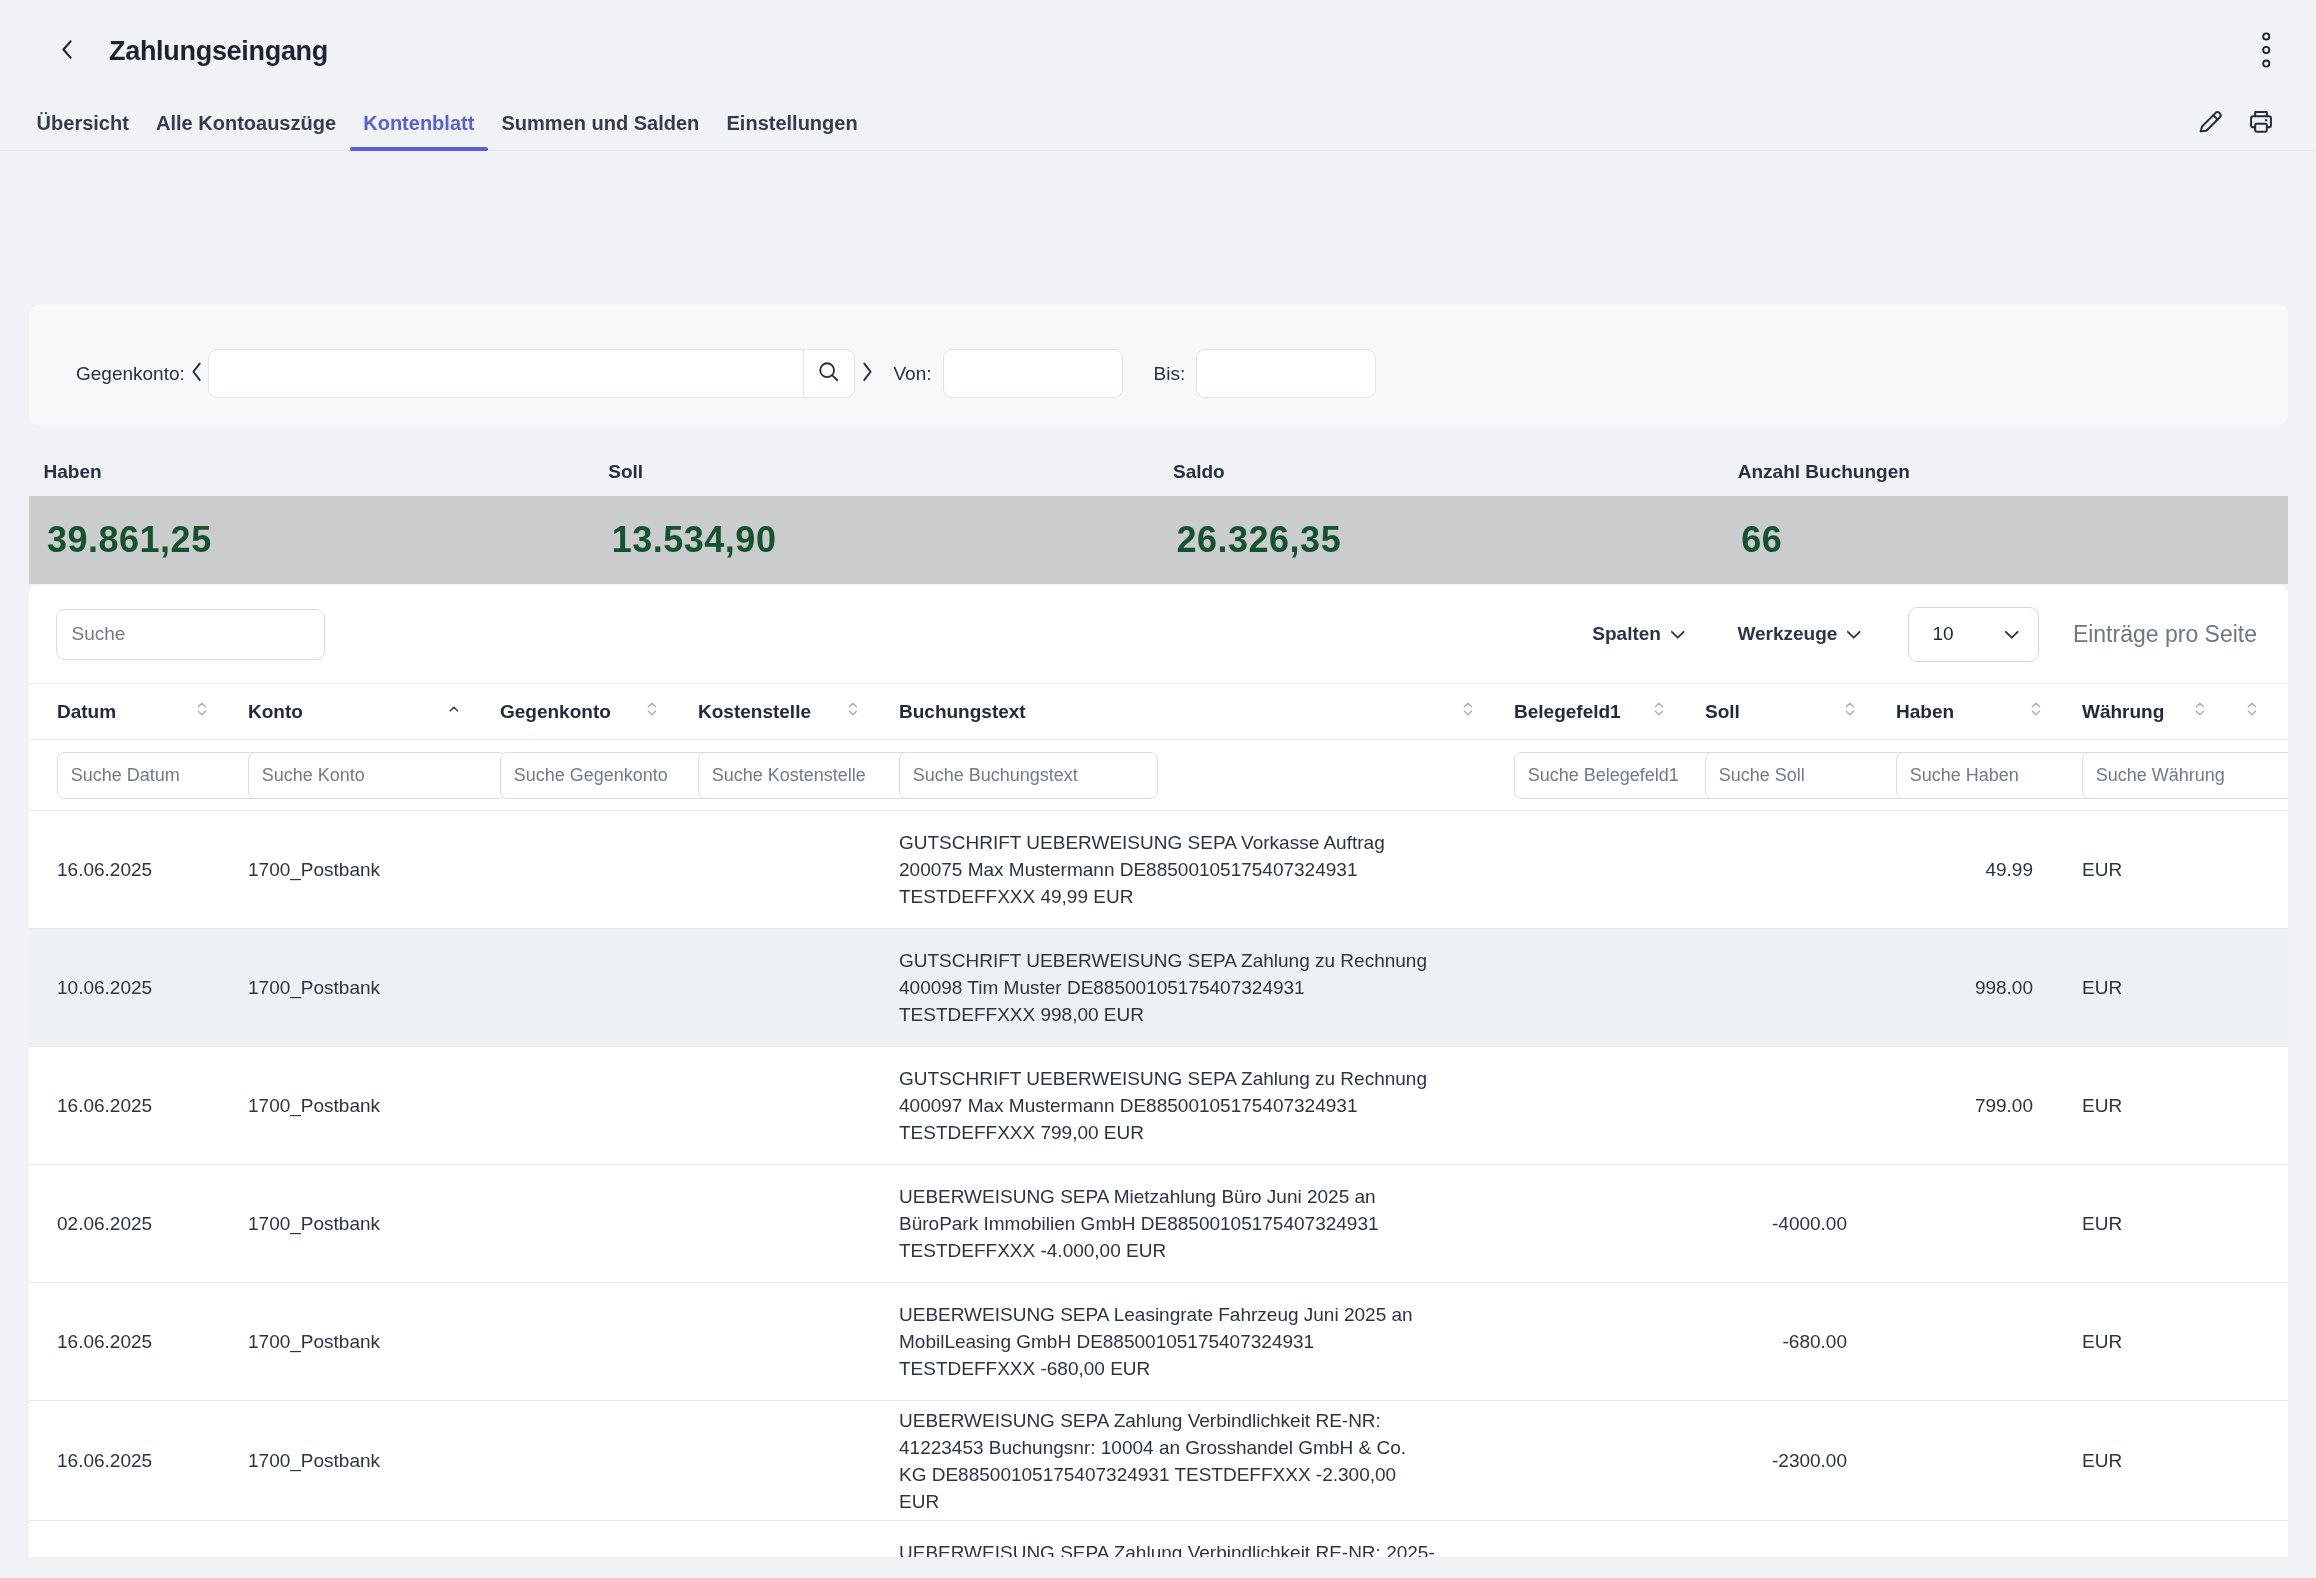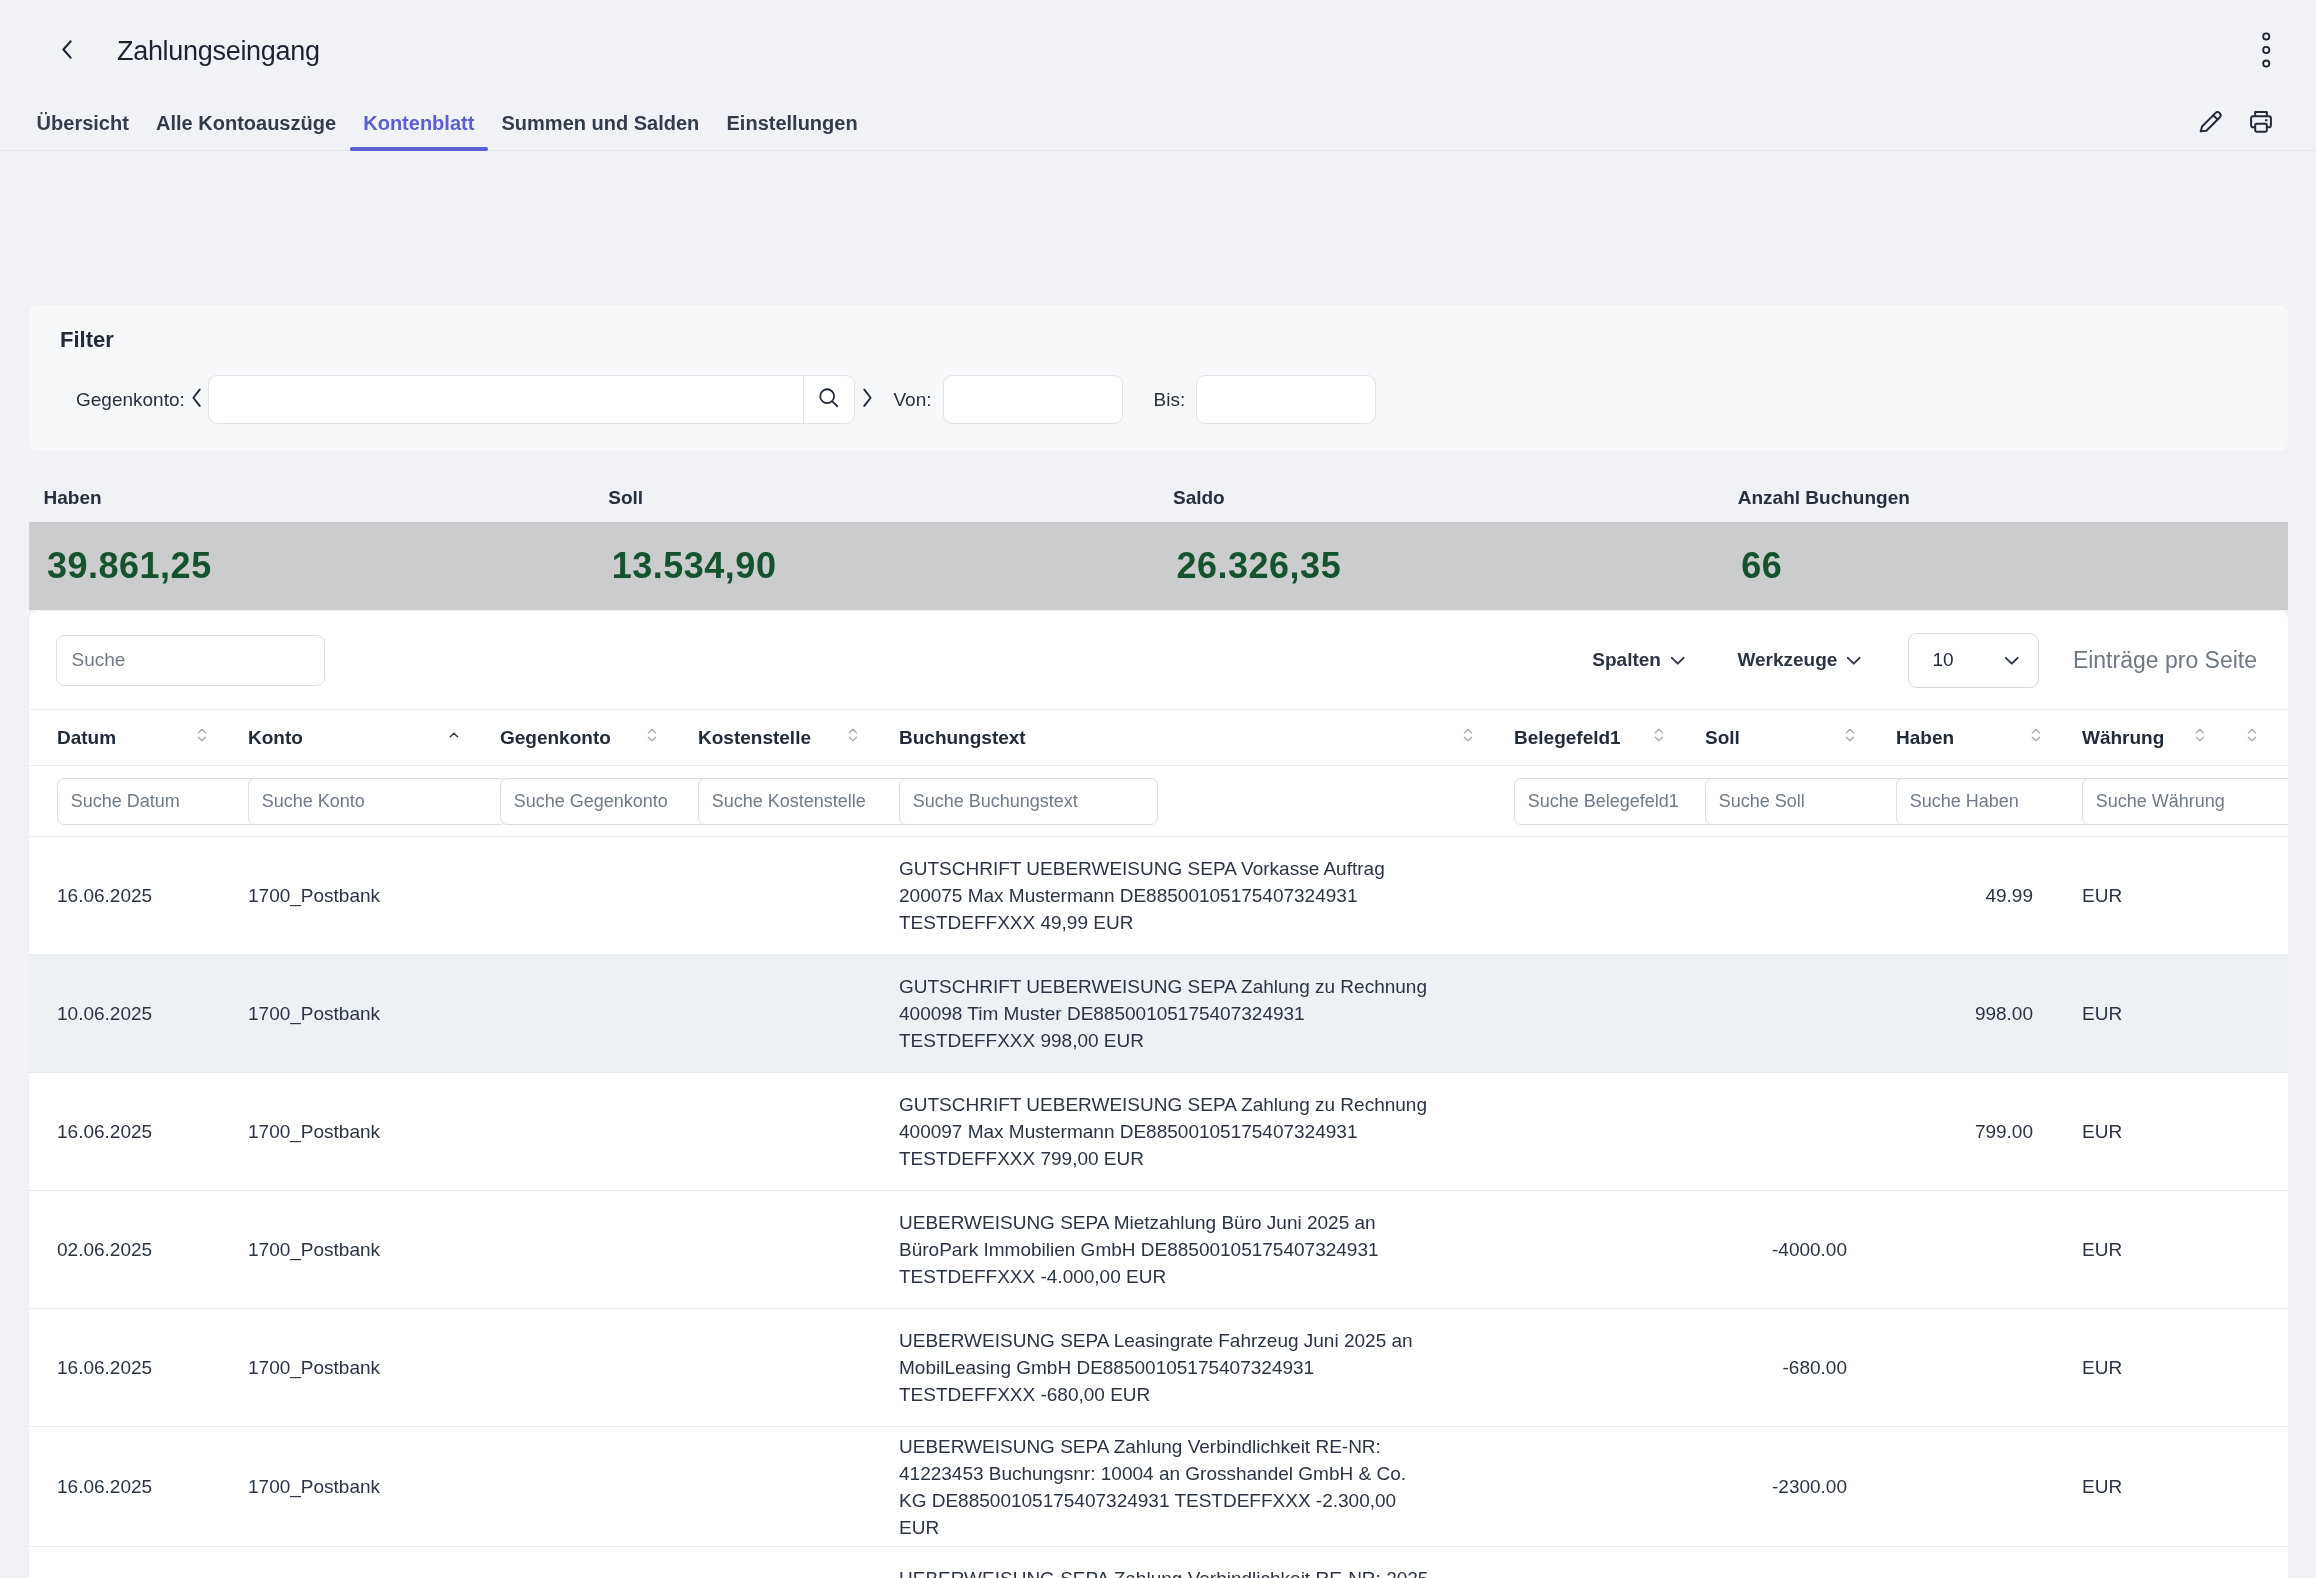--- a/index.html
+++ b/index.html
@@ -7,21 +7,21 @@
   body {
     width:2317px; height:1578px; overflow:hidden;
     background:#f0f2f5;
     font-family:"Liberation Sans", sans-serif;
     color:#2b3444;
     --accent:#5a60d4; --bar:#cbcccd; --stripe:#eef1f4;
   }
   
   .topbar { display:flex; align-items:center; height:102px; padding:0 44px 0 57px; }
   .icon-btn { background:none; border:none; padding:0; cursor:pointer; display:flex; align-items:center; justify-content:center; }
-  .page-title { font-size:27px; font-weight:400; color:#1c2432; margin-left:40px; letter-spacing:-0.3px; }
+  .page-title { font-size:27px; font-weight:700; color:#1c2432; margin-left:32px; letter-spacing:-0.3px; }
   .topbar .kebab { margin-left:auto; }
   
   .tabbar { display:flex; align-items:flex-end; height:49px; padding:0 41px 0 23px; border-bottom:0.9px solid #e2e5ea; }
   .tab { padding:0 13.6px 15.5px; font-size:20px; font-weight:600; color:#333c4b; position:relative; cursor:pointer; white-space:nowrap; }
   .tab.active { color:var(--accent); }
   .tab.active::after { content:""; position:absolute; left:0; right:0; bottom:-0.9px; height:3.6px; background:var(--accent); border-radius:1.8px; }
   .tab-icons { margin-left:auto; display:flex; align-items:center; gap:22px; padding-bottom:11px; }
   
   .filter-panel { margin:154px 29px 0; background:#f7f8fa; border-radius:9px; padding:22px 31px 27px; }
   .filter-title { font-size:22px; font-weight:700; color:#222b3a; }
@@ -111,21 +111,20 @@
             <rect x="3.5" y="7" width="17" height="9.5" rx="1.8"></rect>
             <path d="M15.5 10.5h2"></path>
             <rect x="7" y="13.5" width="10" height="6.8" rx="1.2" fill="#f0f2f5"></rect>
         </svg>
       </span>
     </button>
   </div>
 </nav>
 
 <section class="filter-panel">
-  <div class="filter-title">Filter</div>
   <div class="filter-row">
     <span class="filter-label">Gegenkonto:</span>
     <button class="icon-btn nav-chevron">
       <span>
         <svg width="18" height="25.5" viewBox="0 0 20 28" fill="none">
             <polyline points="13,5 6,14 13,23" stroke="#242d3c" stroke-width="2.2" stroke-linecap="round" stroke-linejoin="round"></polyline>
           </svg>
       </span>
     </button>
     <div class="gk-wrap">

